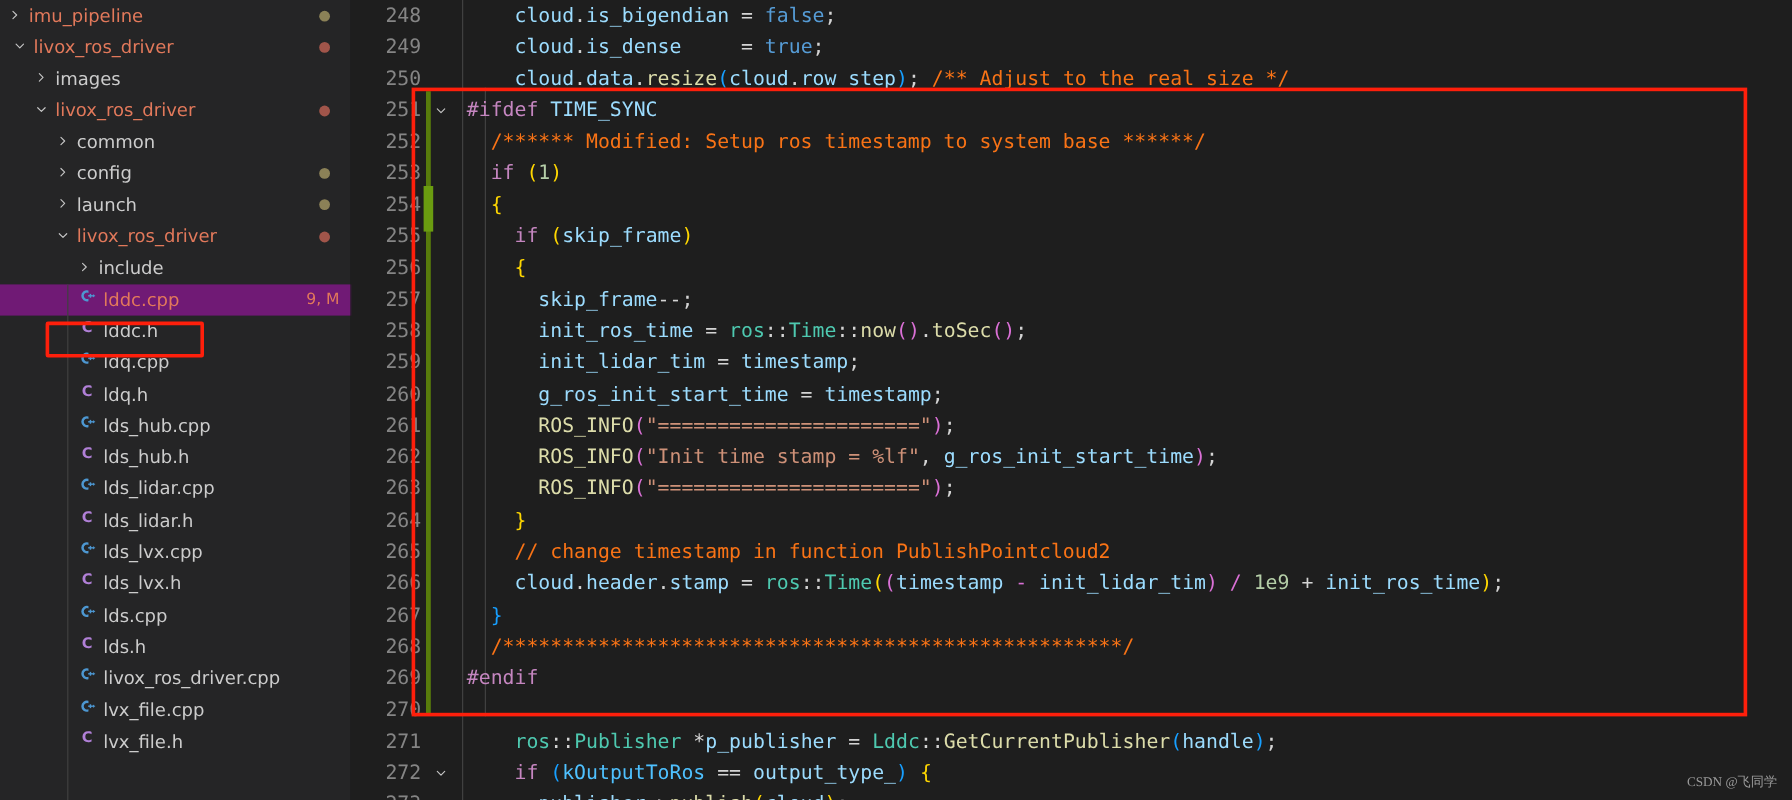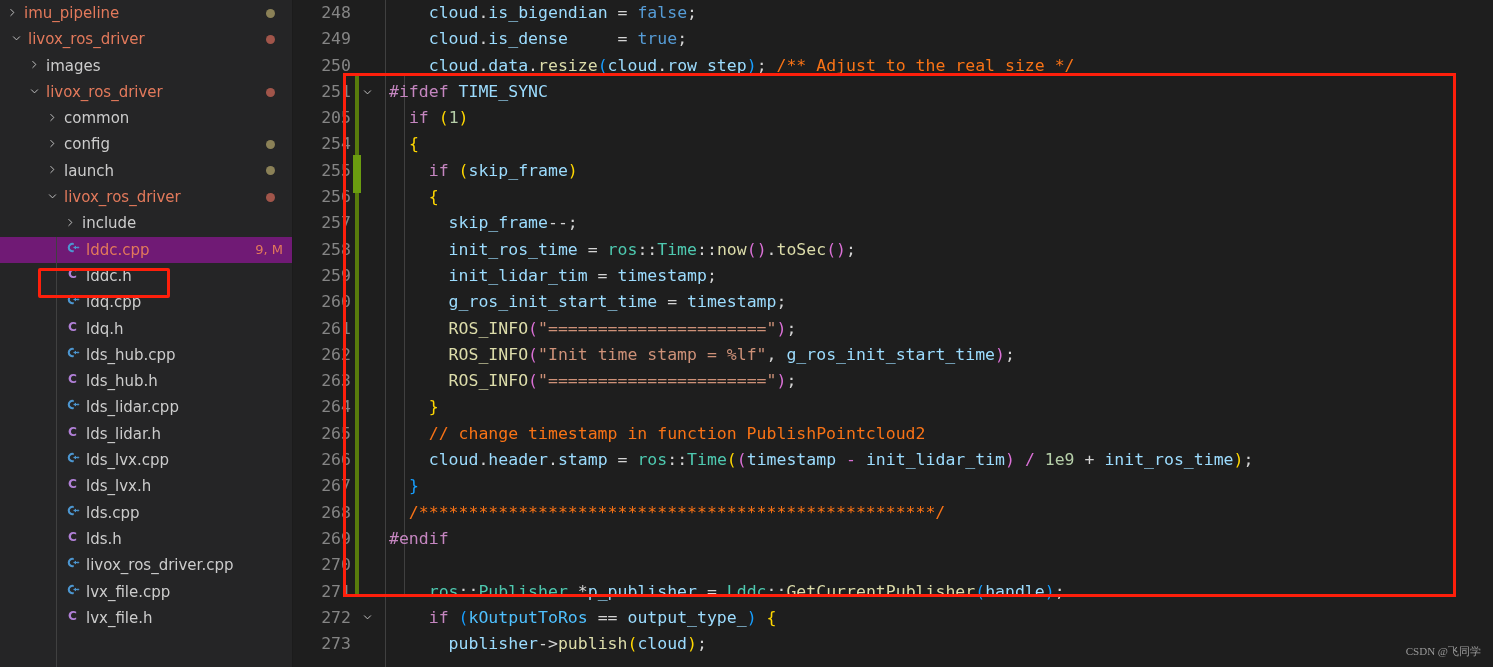--- a/index.html
+++ b/index.html
@@ -402,21 +402,22 @@
     <div class="git-gutter" style="left:62px; top:76px; height:520px;"></div>
     <div class="git-gutter strong" style="left:60px; top:155px; width:8px; height:38px;"></div>
 
     <div id="code-lines">
         <div class="code-line"><span class="lnum">248</span><span class="fold"></span><span class="codetext"><span class="t-plain">    </span><span class="t-var">cloud</span><span class="t-op">.</span><span class="t-var">is_bigendian</span><span class="t-plain"> </span><span class="t-op">=</span><span class="t-plain"> </span><span class="t-bool">false</span><span class="t-op">;</span></span></div>
         <div class="code-line"><span class="lnum">249</span><span class="fold"></span><span class="codetext"><span class="t-plain">    </span><span class="t-var">cloud</span><span class="t-op">.</span><span class="t-var">is_dense</span><span class="t-plain">     </span><span class="t-op">=</span><span class="t-plain"> </span><span class="t-bool">true</span><span class="t-op">;</span></span></div>
         <div class="code-line"><span class="lnum">250</span><span class="fold"></span><span class="codetext"><span class="t-plain">    </span><span class="t-var">cloud</span><span class="t-op">.</span><span class="t-var">data</span><span class="t-op">.</span><span class="t-func">resize</span><span class="t-p3">(</span><span class="t-var">cloud</span><span class="t-op">.</span><span class="t-var">row_step</span><span class="t-p3">)</span><span class="t-op">; </span><span class="t-cmt">/** Adjust to the real size */</span></span></div>
         <div class="code-line"><span class="lnum">251</span><span class="fold"><svg width="11" height="11" viewBox="0 0 16 16">
               <path d="M3.5 5.5 L8 10 L12.5 5.5" fill="none" stroke="currentColor" stroke-width="1.4" stroke-linecap="round" stroke-linejoin="round"></path>
             </svg></span><span class="codetext"><span class="t-kw">#ifdef</span><span class="t-plain"> </span><span class="t-var">TIME_SYNC</span></span></div>
-        <div class="code-line"><span class="lnum">205</span><span class="fold"></span><span class="codetext"><span class="t-plain">  </span><span class="t-ctrl">if</span><span class="t-plain"> </span><span class="t-p1">(</span><span class="t-num">1</span><span class="t-p1">)</span></span></div>
+        <div class="code-line"><span class="lnum">252</span><span class="fold"></span><span class="codetext"><span class="t-cmt">  /****** Modified: Setup ros timestamp to system base ******/</span></span></div>
+        <div class="code-line"><span class="lnum">253</span><span class="fold"></span><span class="codetext"><span class="t-plain">  </span><span class="t-ctrl">if</span><span class="t-plain"> </span><span class="t-p1">(</span><span class="t-num">1</span><span class="t-p1">)</span></span></div>
         <div class="code-line"><span class="lnum">254</span><span class="fold"></span><span class="codetext"><span class="t-plain">  </span><span class="t-p1">{</span></span></div>
         <div class="code-line"><span class="lnum">255</span><span class="fold"></span><span class="codetext"><span class="t-plain">    </span><span class="t-ctrl">if</span><span class="t-plain"> </span><span class="t-p1">(</span><span class="t-var">skip_frame</span><span class="t-p1">)</span></span></div>
         <div class="code-line"><span class="lnum">256</span><span class="fold"></span><span class="codetext"><span class="t-plain">    </span><span class="t-p1">{</span></span></div>
         <div class="code-line"><span class="lnum">257</span><span class="fold"></span><span class="codetext"><span class="t-plain">      </span><span class="t-var">skip_frame</span><span class="t-op">--;</span></span></div>
         <div class="code-line"><span class="lnum">258</span><span class="fold"></span><span class="codetext"><span class="t-plain">      </span><span class="t-var">init_ros_time</span><span class="t-op"> = </span><span class="t-type">ros</span><span class="t-op">::</span><span class="t-type">Time</span><span class="t-op">::</span><span class="t-func">now</span><span class="t-p2">(</span><span class="t-p2">)</span><span class="t-op">.</span><span class="t-func">toSec</span><span class="t-p2">(</span><span class="t-p2">)</span><span class="t-op">;</span></span></div>
         <div class="code-line"><span class="lnum">259</span><span class="fold"></span><span class="codetext"><span class="t-plain">      </span><span class="t-var">init_lidar_tim</span><span class="t-op"> = </span><span class="t-var">timestamp</span><span class="t-op">;</span></span></div>
         <div class="code-line"><span class="lnum">260</span><span class="fold"></span><span class="codetext"><span class="t-plain">      </span><span class="t-var">g_ros_init_start_time</span><span class="t-op"> = </span><span class="t-var">timestamp</span><span class="t-op">;</span></span></div>
         <div class="code-line"><span class="lnum">261</span><span class="fold"></span><span class="codetext"><span class="t-plain">      </span><span class="t-func">ROS_INFO</span><span class="t-p2">(</span><span class="t-str">"======================"</span><span class="t-p2">)</span><span class="t-op">;</span></span></div>
         <div class="code-line"><span class="lnum">262</span><span class="fold"></span><span class="codetext"><span class="t-plain">      </span><span class="t-func">ROS_INFO</span><span class="t-p2">(</span><span class="t-str">"Init time stamp = %lf"</span><span class="t-op">, </span><span class="t-var">g_ros_init_start_time</span><span class="t-p2">)</span><span class="t-op">;</span></span></div>
         <div class="code-line"><span class="lnum">263</span><span class="fold"></span><span class="codetext"><span class="t-plain">      </span><span class="t-func">ROS_INFO</span><span class="t-p2">(</span><span class="t-str">"======================"</span><span class="t-p2">)</span><span class="t-op">;</span></span></div>

